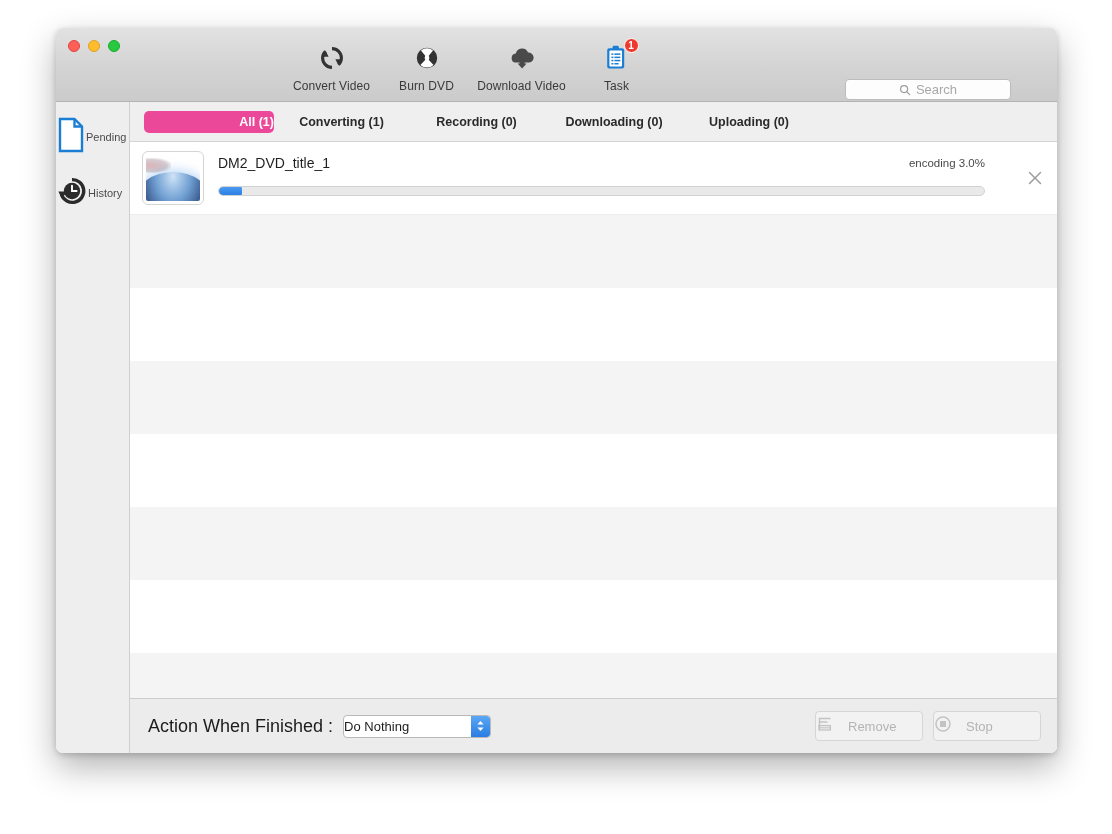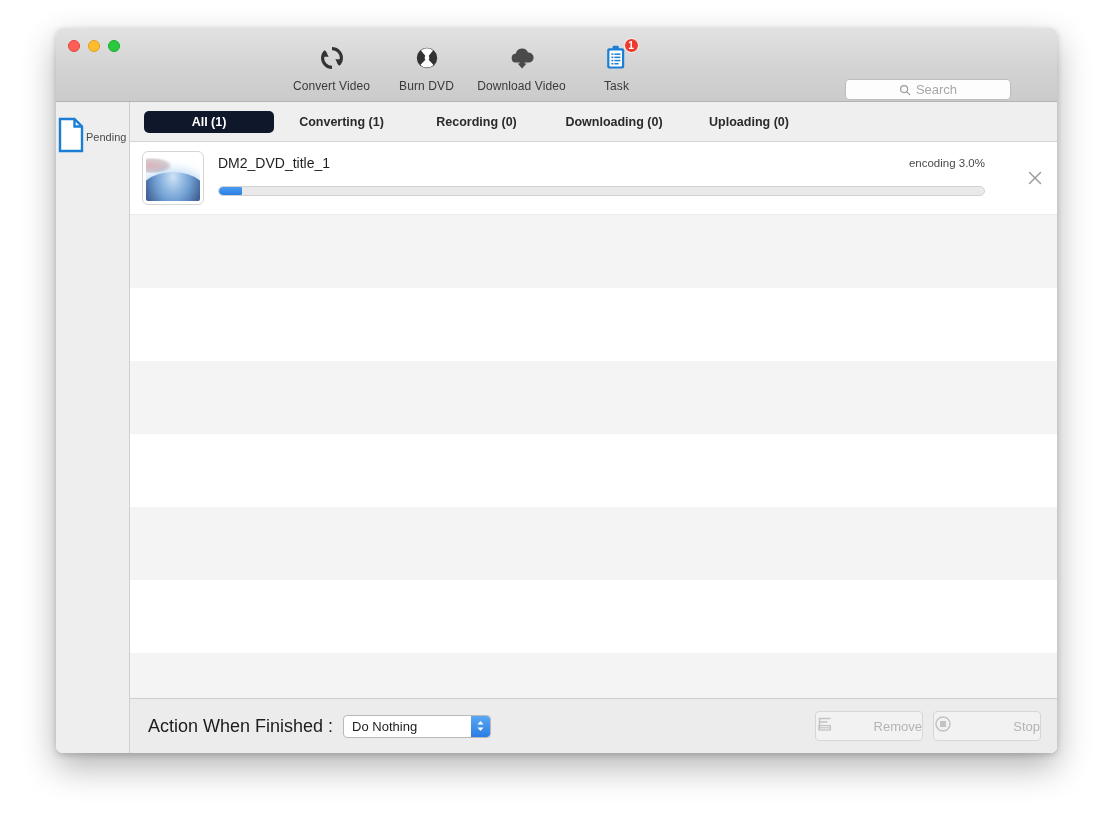--- a/index.html
+++ b/index.html
@@ -185,22 +185,23 @@
     font-size: 12.5px;
     font-weight: bold;
     color: #2a2a2a;
     padding: 4px 0;
     margin-right: 0;
     text-align: center;
     cursor: default;
     border-radius: 5px;
   }
   .tab.active {
-    background: #0f172a;
+    background: #ec4899;
     color: #ffffff;
+    text-align: right;
   }
 
   
   #task-list {
     flex: 1 1 auto;
     overflow: hidden;
     position: relative;
   }
   .list-row {
     height: 73px;
@@ -334,21 +335,20 @@
     border-radius: 4px;
     display: flex;
     align-items: center;
     box-sizing: border-box;
     position: relative;
     overflow: hidden;
   }
   #action-select-value {
     font-size: 13px;
     color: #1c1c1c;
-    padding-left: 8px;
   }
   .stepper {
     position: absolute;
     right: 0;
     top: 0;
     bottom: 0;
     width: 19px;
     background: linear-gradient(to bottom, #5aa7f5, #2a7de2);
     display: flex;
     flex-direction: column;
@@ -361,21 +361,21 @@
   .spacer { flex: 1 1 auto; }
 
   .footer-btn {
     height: 30px;
     min-width: 108px;
     background: #f2f2f2;
     border: 1px solid #d6d6d6;
     border-radius: 4px;
     display: flex;
     align-items: center;
-    justify-content: space-between;
+    justify-content: flex-start;
     gap: 14px;
     box-sizing: border-box;
     cursor: default;
   }
   .footer-btn + .footer-btn { margin-left: 10px; }
   .footer-btn .fb-label {
     font-size: 13px;
     color: #b4b4b4;
   }
 </style>
@@ -473,20 +473,31 @@
       <div class="side-item">
         <div class="side-icon">
           <svg width="30" height="36" viewBox="0 0 30 36">
             <path d="M4 2 H18.5 L26 9.5 V34 H4 Z" fill="#ffffff" stroke="#1a7fd4" stroke-width="2.4" stroke-linejoin="miter"></path>
             <path d="M18.5 2 L18.5 9.5 L26 9.5" fill="none" stroke="#1a7fd4" stroke-width="2.4"></path>
           </svg>
         </div>
         <div class="side-label">Pending</div>
       </div>
 
+      <div class="side-item">
+        <div class="side-icon">
+          <svg width="32" height="32" viewBox="0 0 32 32">
+            <path d="M16 4.6 A11.4 11.4 0 1 1 5.6 19.8" fill="none" stroke="#2b2b2b" stroke-width="3.4"></path>
+            <polygon points="2.4,16.6 11.4,16.6 5.6,23.4" fill="#2b2b2b"></polygon>
+            <circle cx="16" cy="16" r="8.2" fill="#2b2b2b"></circle>
+            <path d="M16 10.6 V16 H20.6" fill="none" stroke="#ffffff" stroke-width="1.9" stroke-linecap="round"></path>
+          </svg>
+        </div>
+        <div class="side-label">History</div>
+      </div>
 
     </div>
 
     <div id="content">
 
       <div id="tabbar">
         <div class="tab active" style="width:130px;margin-left:4px;">
           <span>All (1)</span>
         </div>
         <div class="tab" style="width:135px;">

